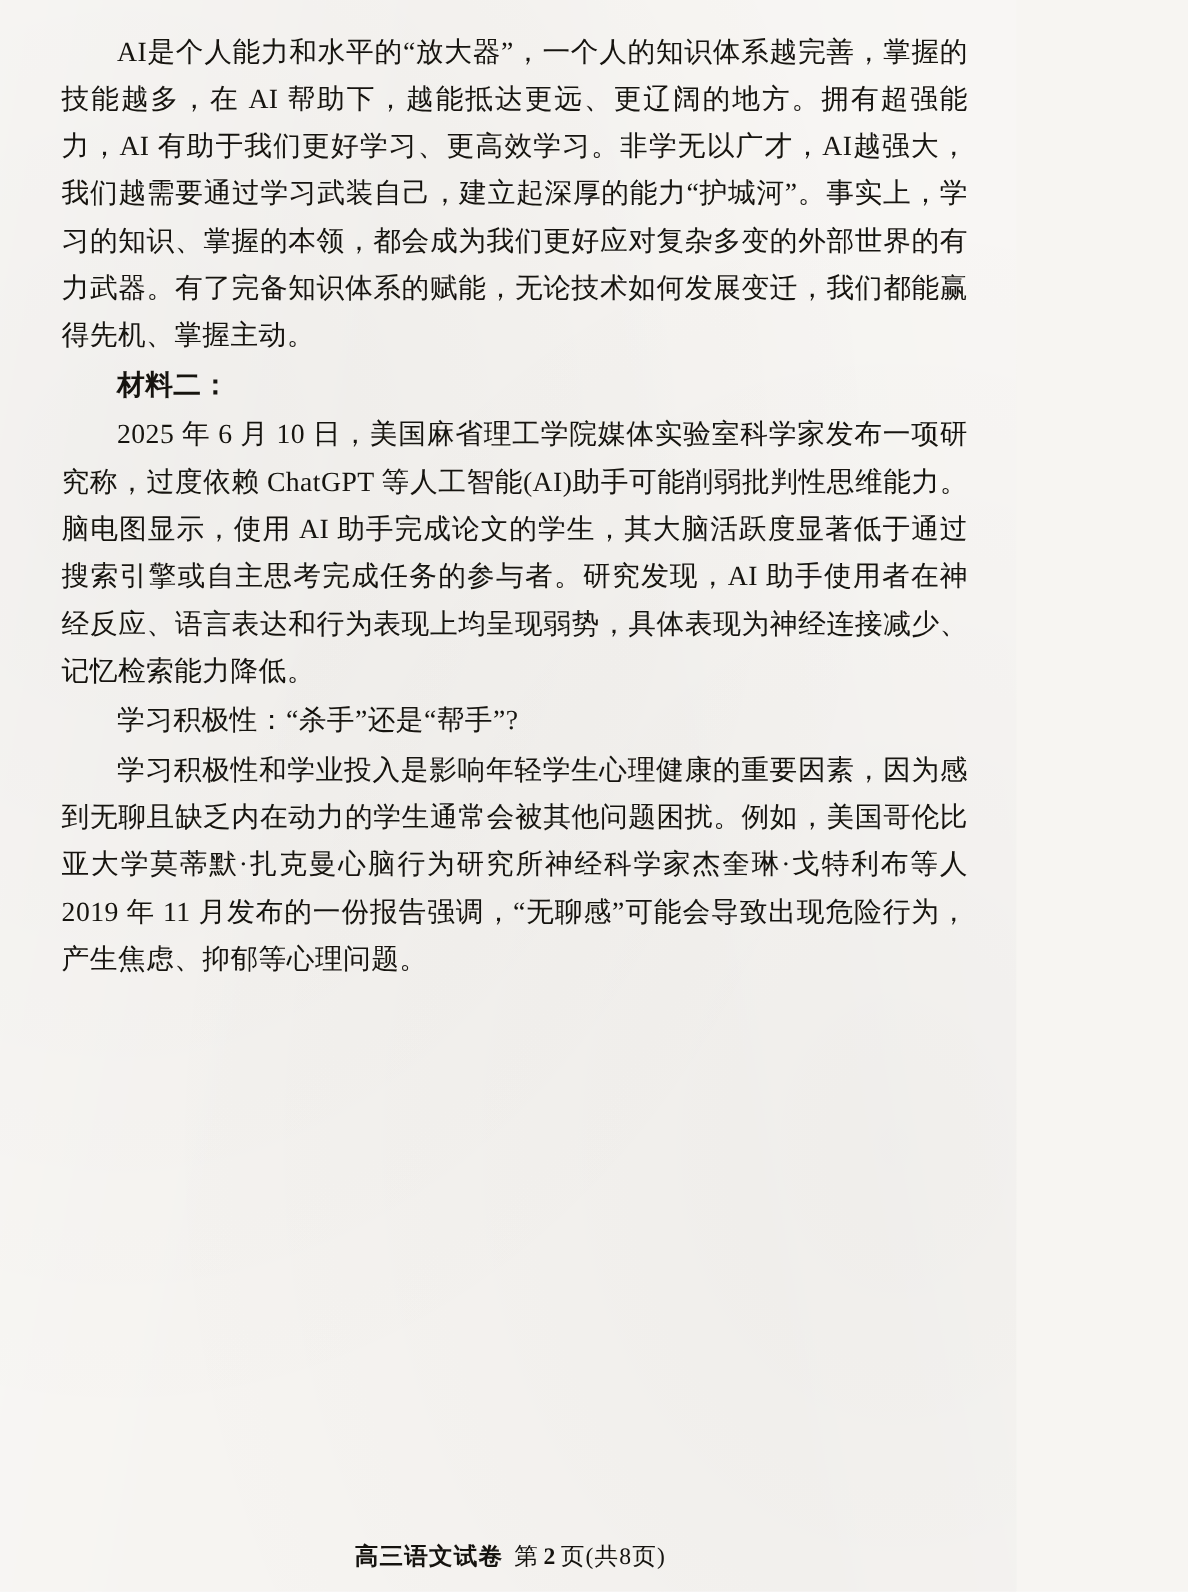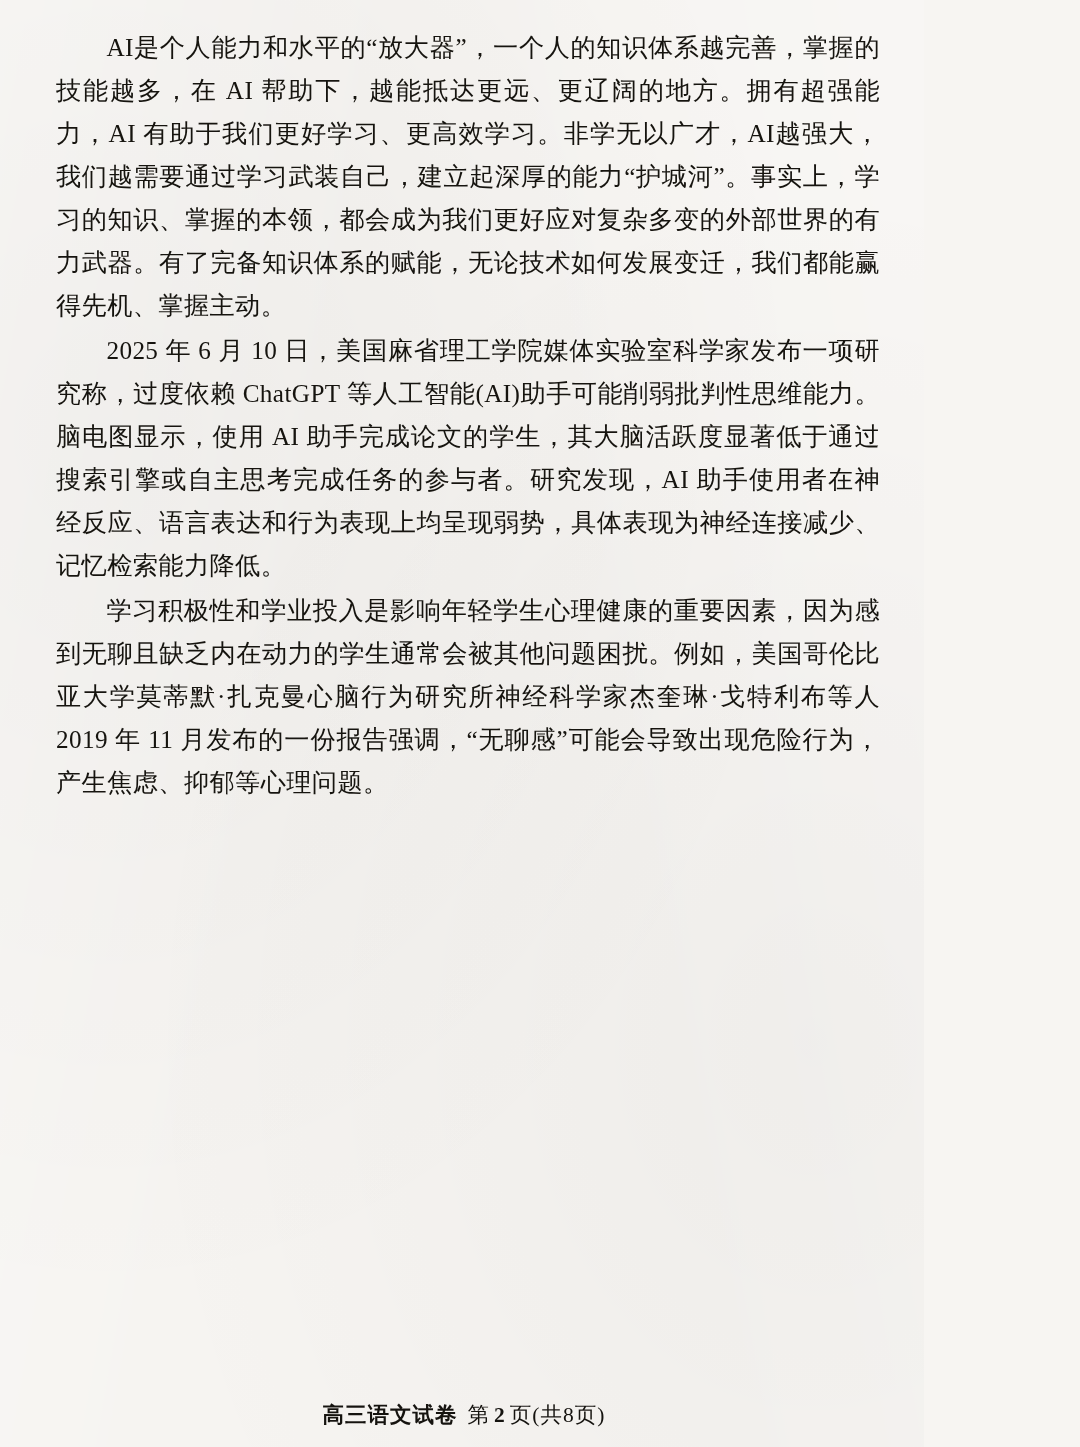--- a/index.html
+++ b/index.html
@@ -85,22 +85,24 @@
   }
 </style>
 </head>
 <body>
 
 <div class="page">
   <div class="doc">
 
     <p class="para">AI是个人能力和水平的“放大器”，一个人的知识体系越完善，掌握的技能越多，在 AI 帮助下，越能抵达更远、更辽阔的地方。拥有超强能力，AI 有助于我们更好学习、更高效学习。非学无以广才，AI越强大，我们越需要通过学习武装自己，建立起深厚的能力“护城河”。事实上，学习的知识、掌握的本领，都会成为我们更好应对复杂多变的外部世界的有力武器。有了完备知识体系的赋能，无论技术如何发展变迁，我们都能赢得先机、掌握主动。</p>
 
+    <p class="para sec-title">材料二：</p>
 
     <p class="para">2025 年 6 月 10 日，美国麻省理工学院媒体实验室科学家发布一项研究称，过度依赖 ChatGPT 等人工智能(AI)助手可能削弱批判性思维能力。脑电图显示，使用 AI 助手完成论文的学生，其大脑活跃度显著低于通过搜索引擎或自主思考完成任务的参与者。研究发现，AI 助手使用者在神经反应、语言表达和行为表现上均呈现弱势，具体表现为神经连接减少、记忆检索能力降低。</p>
+    <p class="para">学习积极性：“杀手”还是“帮手”?</p>
     <p class="para">学习积极性和学业投入是影响年轻学生心理健康的重要因素，因为感到无聊且缺乏内在动力的学生通常会被其他问题困扰。例如，美国哥伦比亚大学莫蒂默·扎克曼心脑行为研究所神经科学家杰奎琳·戈特利布等人 2019 年 11 月发布的一份报告强调，“无聊感”可能会导致出现危险行为，产生焦虑、抑郁等心理问题。</p>
 
   </div>
 
   <div class="footer">
     <b>高三语文试卷</b><span class="sep"></span><span>第</span><span class="pagenum">2</span><span>页</span><span>(共8页)</span>
   </div>
 </div>
 
 </body></html>

